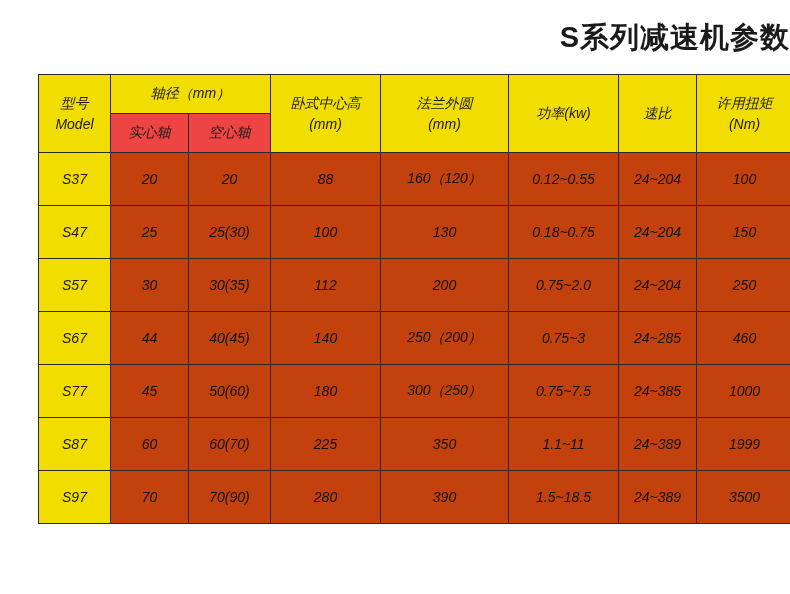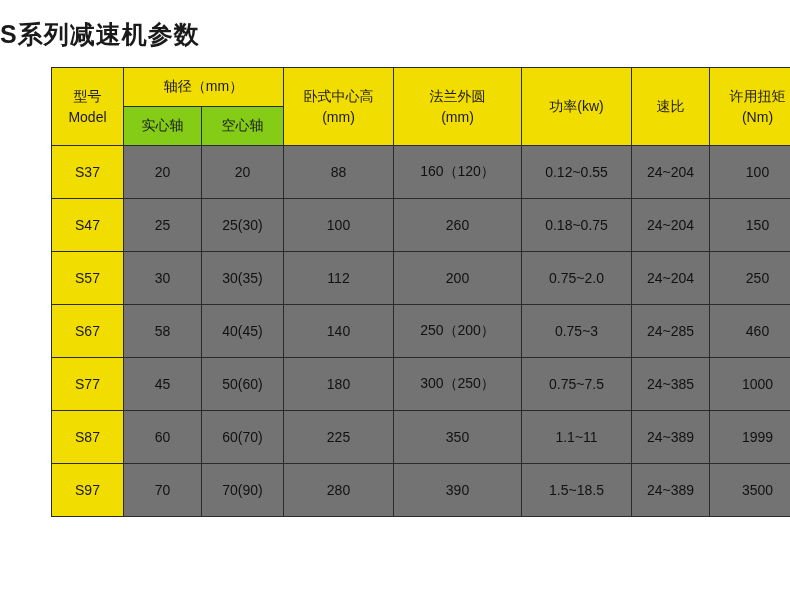--- a/index.html
+++ b/index.html
@@ -14,30 +14,32 @@
     color: #111111;
     overflow: hidden;
   }
   .page {
     position: relative;
     width: 790px;
     height: 594px;
     box-sizing: border-box;
   }
   .title {
-    text-align: left;
-    font-size: 25px;
+    text-align: right;
+    font-size: 29px;
     font-weight: bold;
     color: #1a1a1a;
     padding-top: 18px;
     padding-bottom: 16px;
     letter-spacing: 1px;
+    padding-left: 12px;
   }
   .table-wrap {
-    padding: 0 51px;
+    padding: 0 38px;
+    font-style: italic;
   }
   table.spec {
     border-collapse: collapse;
     width: 722px;
     table-layout: fixed;
   }
   table.spec td, table.spec th {
     border: 1px solid #2b2b2b;
     text-align: center;
     vertical-align: middle;
@@ -45,34 +47,34 @@
     font-weight: normal;
     padding: 0;
   }
   .hdr {
     background: #f2dd00;
     font-weight: bold;
     font-size: 14.5px;
     color: #1a1a1a;
   }
   .hdr-sub {
-    background: #84cc16;
+    background: #ef4444;
     font-weight: bold;
     font-size: 14px;
     color: #1a1a1a;
     height: 38px;
   }
   .model-cell {
     background: #f2dd00;
     font-weight: bold;
     font-size: 14.5px;
     color: #1a1a1a;
   }
   .data-cell {
-    background: #737373;
+    background: #c2410c;
     height: 52px;
     font-size: 14.5px;
   }
   .two-line {
     line-height: 1.45;
   }
   
   col.c-model { width: 72px; }
   col.c-solid { width: 78px; }
   col.c-hollow { width: 82px; }
@@ -137,38 +139,38 @@
           <td class="data-cell">160（120）</td>
           <td class="data-cell">0.12~0.55</td>
           <td class="data-cell">24~204</td>
           <td class="data-cell">100</td>
         </tr>
         <tr>
           <td class="model-cell">S47</td>
           <td class="data-cell">25</td>
           <td class="data-cell">25(30)</td>
           <td class="data-cell">100</td>
-          <td class="data-cell">260</td>
+          <td class="data-cell">130</td>
           <td class="data-cell">0.18~0.75</td>
           <td class="data-cell">24~204</td>
           <td class="data-cell">150</td>
         </tr>
         <tr>
           <td class="model-cell">S57</td>
           <td class="data-cell">30</td>
           <td class="data-cell">30(35)</td>
           <td class="data-cell">112</td>
           <td class="data-cell">200</td>
           <td class="data-cell">0.75~2.0</td>
           <td class="data-cell">24~204</td>
           <td class="data-cell">250</td>
         </tr>
         <tr>
           <td class="model-cell">S67</td>
-          <td class="data-cell">58</td>
+          <td class="data-cell">44</td>
           <td class="data-cell">40(45)</td>
           <td class="data-cell">140</td>
           <td class="data-cell">250（200）</td>
           <td class="data-cell">0.75~3</td>
           <td class="data-cell">24~285</td>
           <td class="data-cell">460</td>
         </tr>
         <tr>
           <td class="model-cell">S77</td>
           <td class="data-cell">45</td>

